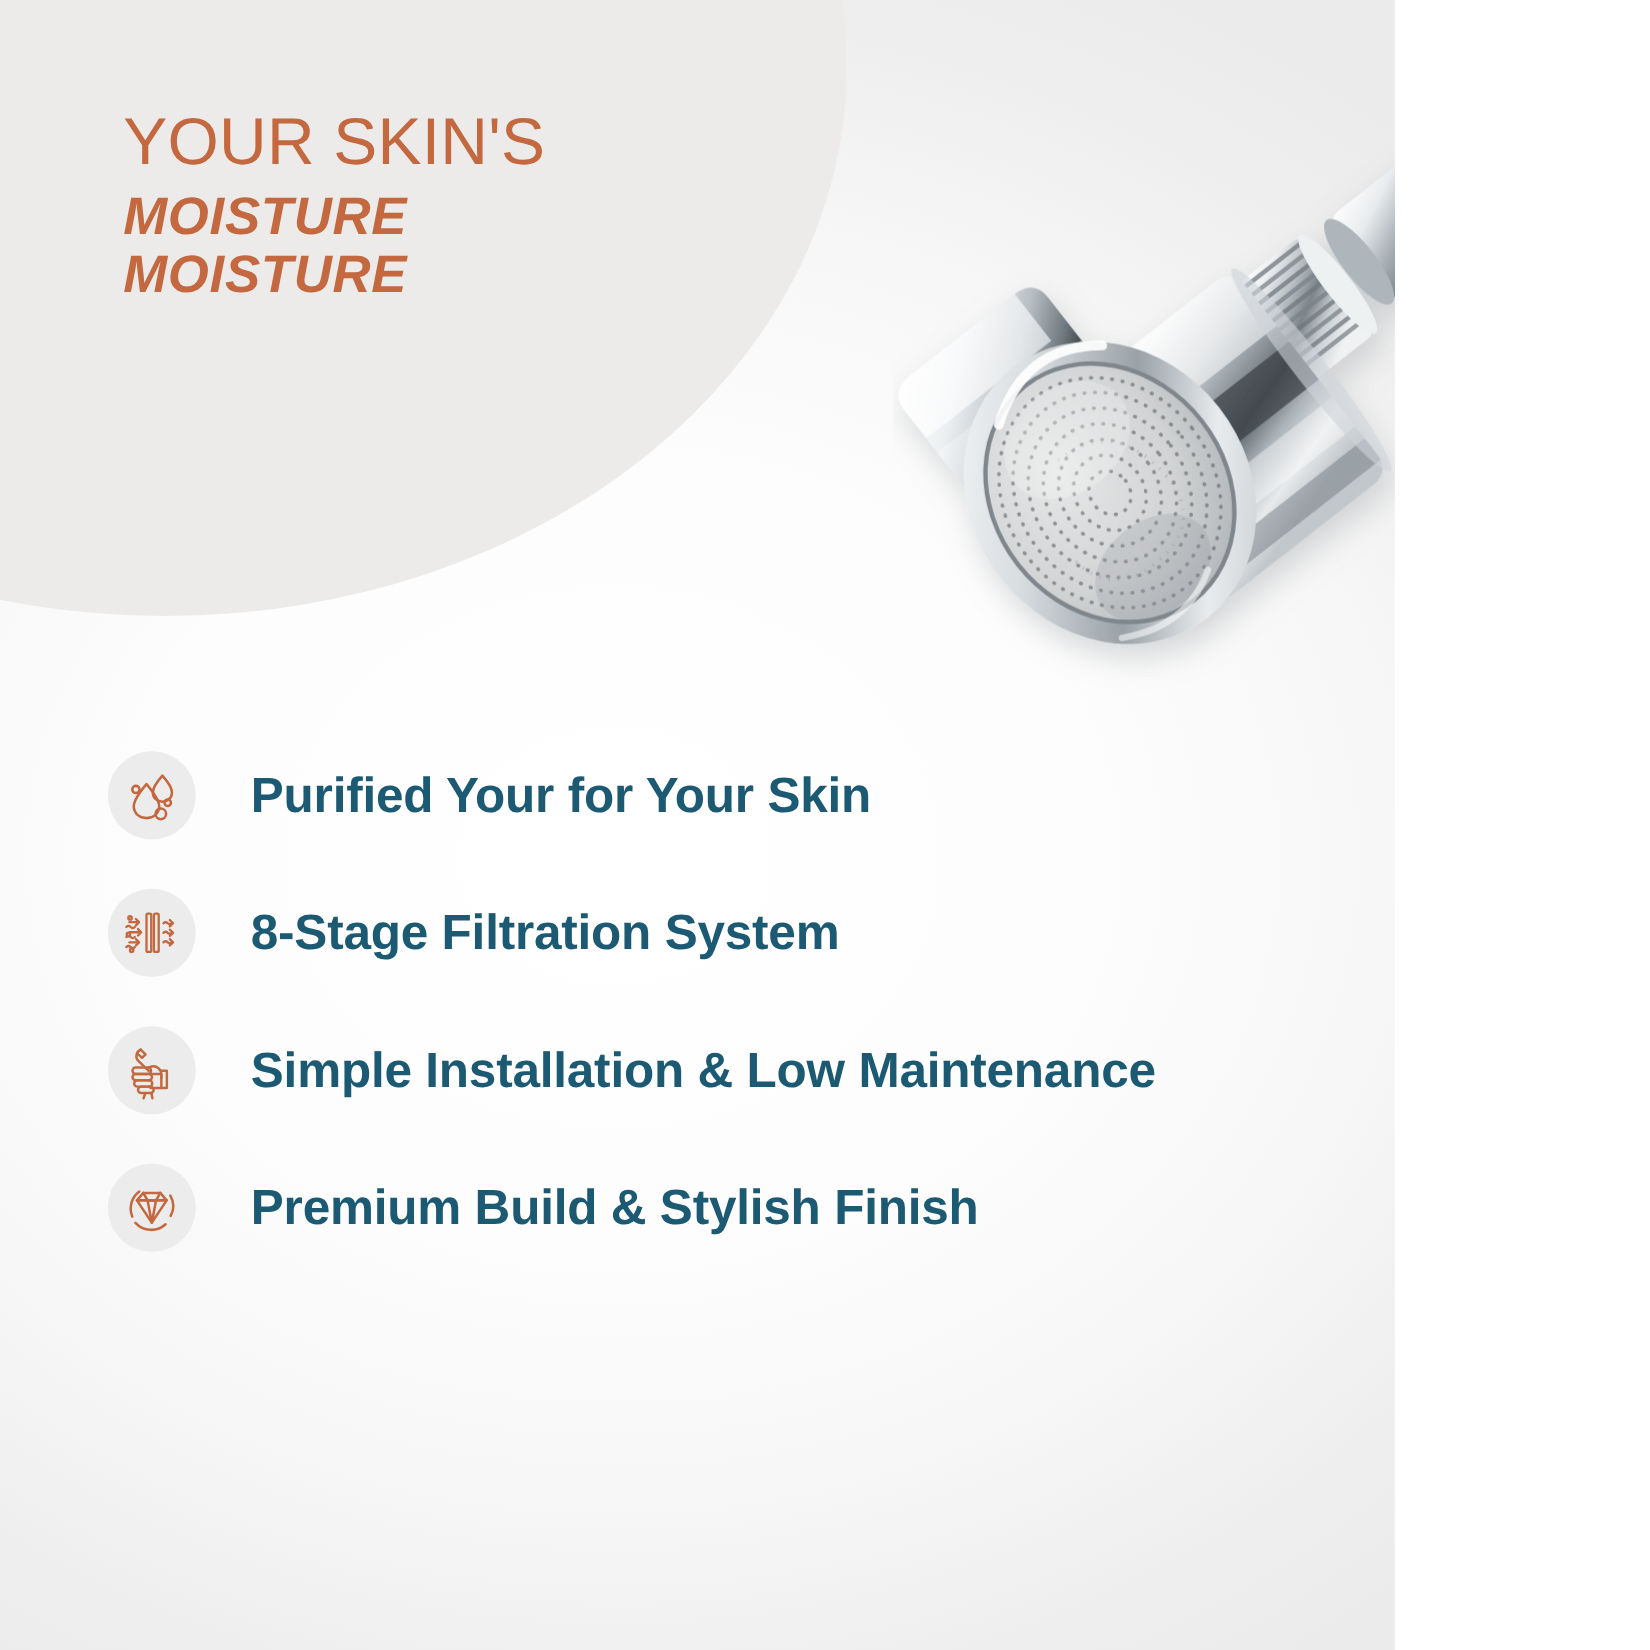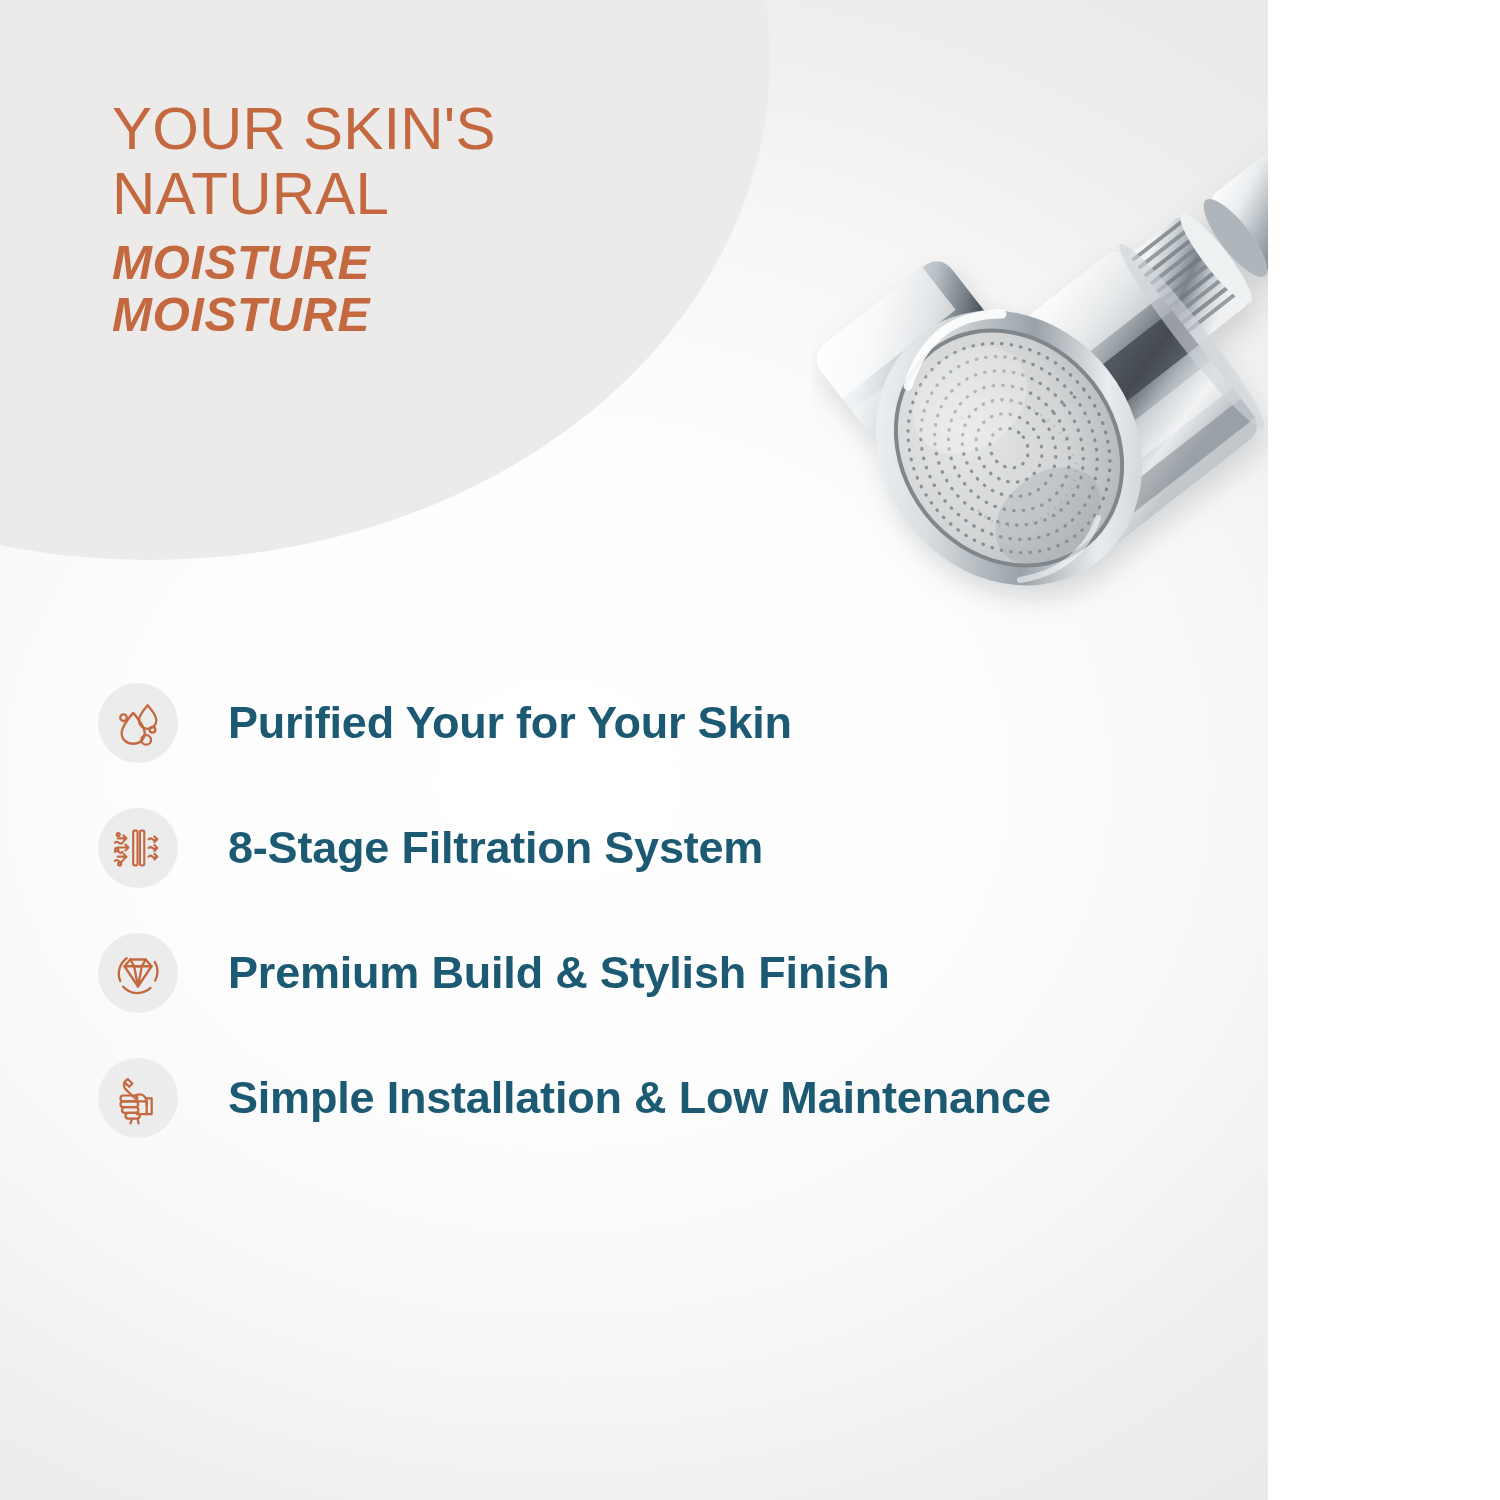--- a/index.html
+++ b/index.html
@@ -67,21 +67,20 @@
 </style>
 </head>
 <body>
 
 <div id="stage">
 
   <div id="hero-panel"></div>
 
   <div id="headline">
     <span class="ln light">YOUR SKIN'S</span>
-    <span class="ln light">NATURAL</span>
     <span class="ln bold l3">MOISTURE</span>
     <span class="ln bold">MOISTURE</span>
   </div>
 
   <div id="product">
     <svg viewBox="0 0 640 600" xmlns="http://www.w3.org/2000/svg">
       <defs>
         <linearGradient id="chromeA" x1="0" y1="0" x2="0.25" y2="1">
           <stop offset="0%" stop-color="#ffffff"></stop>
           <stop offset="16%" stop-color="#f2f3f4"></stop>
@@ -260,46 +259,46 @@
             <path d="M45 25l3 3-3 3"></path>
           <path d="M39 37q2-2 4 0t4 0"></path>
             <path d="M45 34l3 3-3 3"></path>
         </svg>
       </span>
       <span class="feature-label">8-Stage Filtration System</span>
     </div>
 
     <div class="feature-row">
       <span class="icon-badge">
-        <svg viewBox="0 0 56 56" fill="none" stroke="#c4683f" stroke-width="2.4" stroke-linecap="round" stroke-linejoin="round">
-          <path d="M14 21 L28 21 L42 21 L28 42 Z"></path>
-          <path d="M14 21 L20 14 L36 14 L42 21"></path>
-          <path d="M20 14 L24 21 L28 42 L32 21 L36 14"></path>
-          <path d="M24 21 L32 21"></path>
-          <path d="M45.5 16.5a20 20 0 0 1 .3 19.2"></path>
-          <path d="M41 43.5a20 20 0 0 1-28.4-1.3"></path>
-          <path d="M9.6 36.3a20 20 0 0 1 6.6-23.6"></path>
-        </svg>
-      </span>
-      <span class="feature-label">Premium Build &amp; Stylish Finish</span>
-    </div>
-
-    <div class="feature-row">
-      <span class="icon-badge">
         <svg viewBox="0 0 56 56" fill="none" stroke="#c4683f" stroke-width="2.3" stroke-linecap="round" stroke-linejoin="round">
           <path d="M17.5 8.5a6.6 6.6 0 0 0-2.2 10.6l9.8 9.4"></path>
           <path d="M17.5 8.5l4.6 4.4-3.3 3.4-4.7-4.5"></path>
           <path d="M25.6 25.2c2.6-1.3 6.3-1.3 8.6.7 2.2 1.9 2.8 4.3 2.8 6.8v2.6"></path>
           <path d="M37 28.5h5.2v16.2H37"></path>
           <path d="M12.8 25.4h11.5a3 3 0 0 1 0 6H12.8a3 3 0 0 1 0-6Z"></path>
           <path d="M12.8 31.4h12.4a3 3 0 0 1 0 6H12.8a3 3 0 0 1 0-6Z"></path>
           <path d="M14.4 37.4h11a3 3 0 0 1 0 6h-11a3 3 0 0 1 0-6Z"></path>
           <path d="M18 43.4h8.8a3 3 0 0 1 0 6H18a3 3 0 0 1 0-6Z"></path>
           <path d="M26.8 31.4H37v13.3H26.8"></path>
           <path d="M22 49.4l-1.8 5"></path>
           <path d="M27.6 49.4l1 5"></path>
         </svg>
       </span>
       <span class="feature-label">Simple Installation &amp; Low Maintenance</span>
     </div>
 
+    <div class="feature-row">
+      <span class="icon-badge">
+        <svg viewBox="0 0 56 56" fill="none" stroke="#c4683f" stroke-width="2.4" stroke-linecap="round" stroke-linejoin="round">
+          <path d="M14 21 L28 21 L42 21 L28 42 Z"></path>
+          <path d="M14 21 L20 14 L36 14 L42 21"></path>
+          <path d="M20 14 L24 21 L28 42 L32 21 L36 14"></path>
+          <path d="M24 21 L32 21"></path>
+          <path d="M45.5 16.5a20 20 0 0 1 .3 19.2"></path>
+          <path d="M41 43.5a20 20 0 0 1-28.4-1.3"></path>
+          <path d="M9.6 36.3a20 20 0 0 1 6.6-23.6"></path>
+        </svg>
+      </span>
+      <span class="feature-label">Premium Build &amp; Stylish Finish</span>
+    </div>
+
   </div>
 </div>
 
 </body></html>

